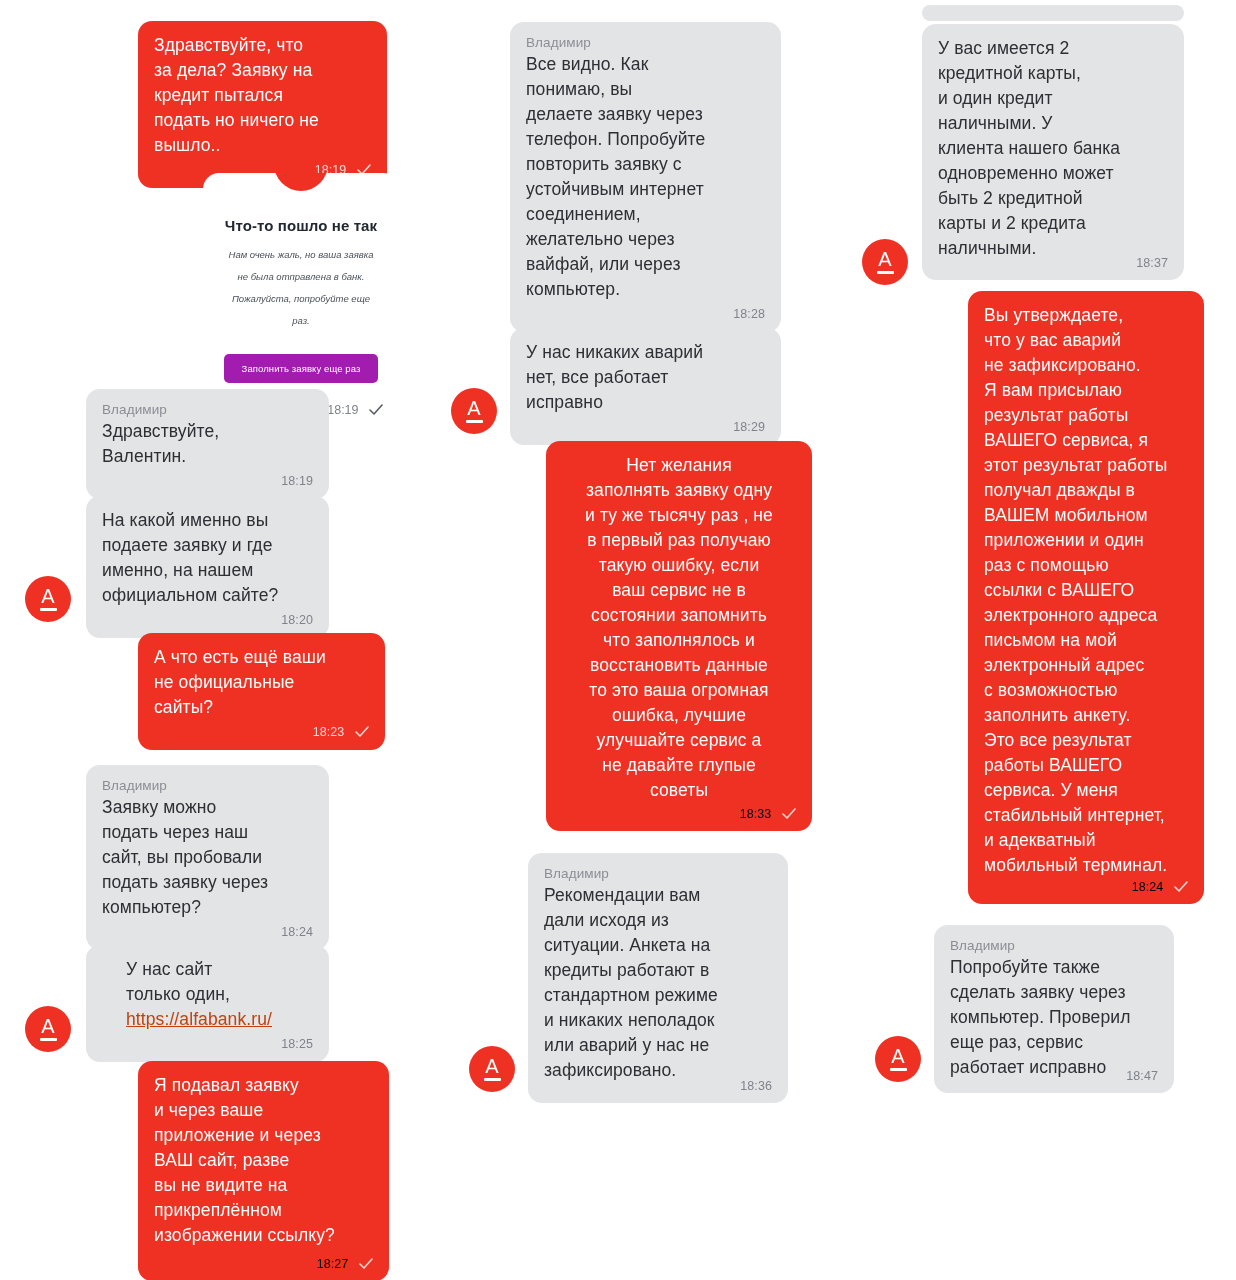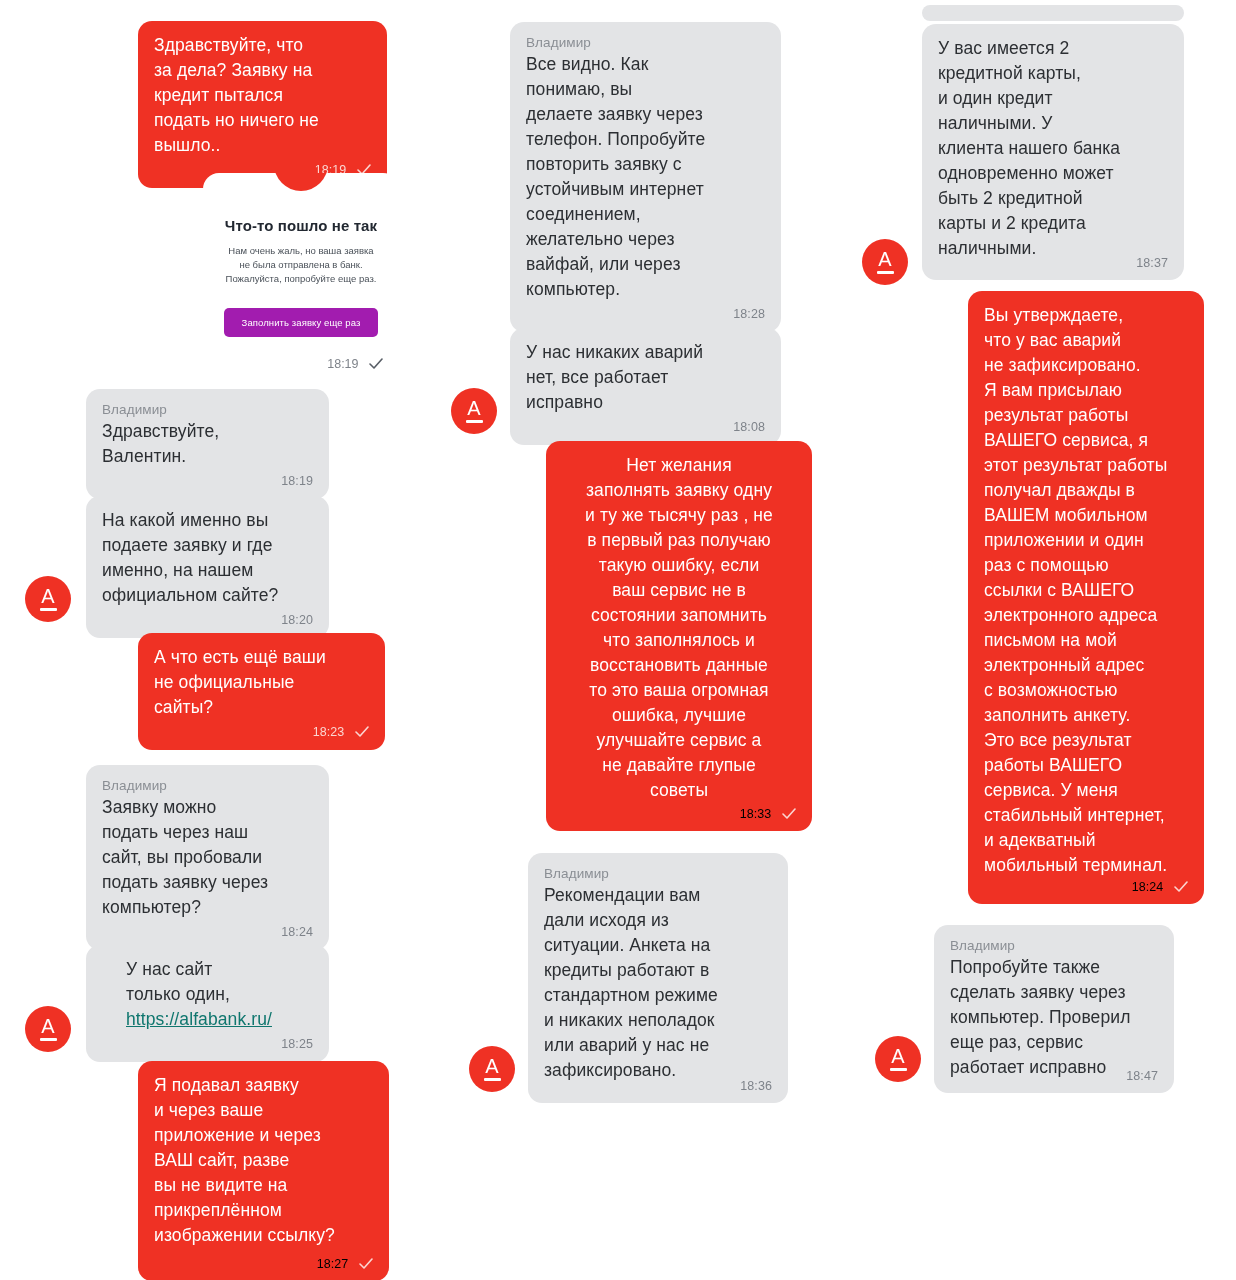--- a/index.html
+++ b/index.html
@@ -140,23 +140,24 @@
   }
   .card-title {
     font-size: 15px;
     font-weight: bold;
     color: #222831;
     margin-top: 44px;
     letter-spacing: 0.1px;
   }
   .card-body {
     font-size: 9.5px;
-    line-height: 14px;
+    line-height: 22px;
     color: #4A5159;
     margin: 10px 22px 0 22px;
+    font-style: italic;
   }
   .card-btn {
     display: inline-block;
     margin-top: 22px;
     background: #a21caf;
     color: #ffffff;
     font-size: 9.5px;
     border-radius: 5px;
     padding: 9px 18px;
     letter-spacing: 0.1px;
@@ -165,21 +166,21 @@
     display: block;
     text-align: right;
     color: #7E838A;
     font-size: 12.5px;
     margin: 20px 16px 12px 0;
     white-space: nowrap;
   }
   .card-meta .tick svg path { stroke: #585E66; }
 
   .link {
-    color: #0f766e;
+    color: #c2410c;
     text-decoration: underline;
   }
 </style>
 </head>
 <body>
 
 <div class="canvas">
 
   <div class="msg" style="left:131px; top:6px; width:249px;">
     <div class="bubble outgoing" style="width:249px;">
@@ -327,21 +328,21 @@
       </span>
     </div>
   </div>
 
   <div class="msg" style="left:503px; top:313px; width:271px;">
     <div class="bubble incoming" style="width:271px;">
       <span class="text">У нас никаких аварий
 нет, все работает
 исправно</span>
       <span class="meta">
-        <span>18:08</span>
+        <span>18:29</span>
       </span>
     </div>
   </div>
   <div class="avatar" style="left:444px; top:373px;">
     <span class="a-glyph">A</span>
     <span class="a-bar"></span>
   </div>
 
   <div class="msg" style="left:539px; top:426px; width:266px;text-align:center;">
     <div class="bubble outgoing" style="width:266px; height:390px;">

